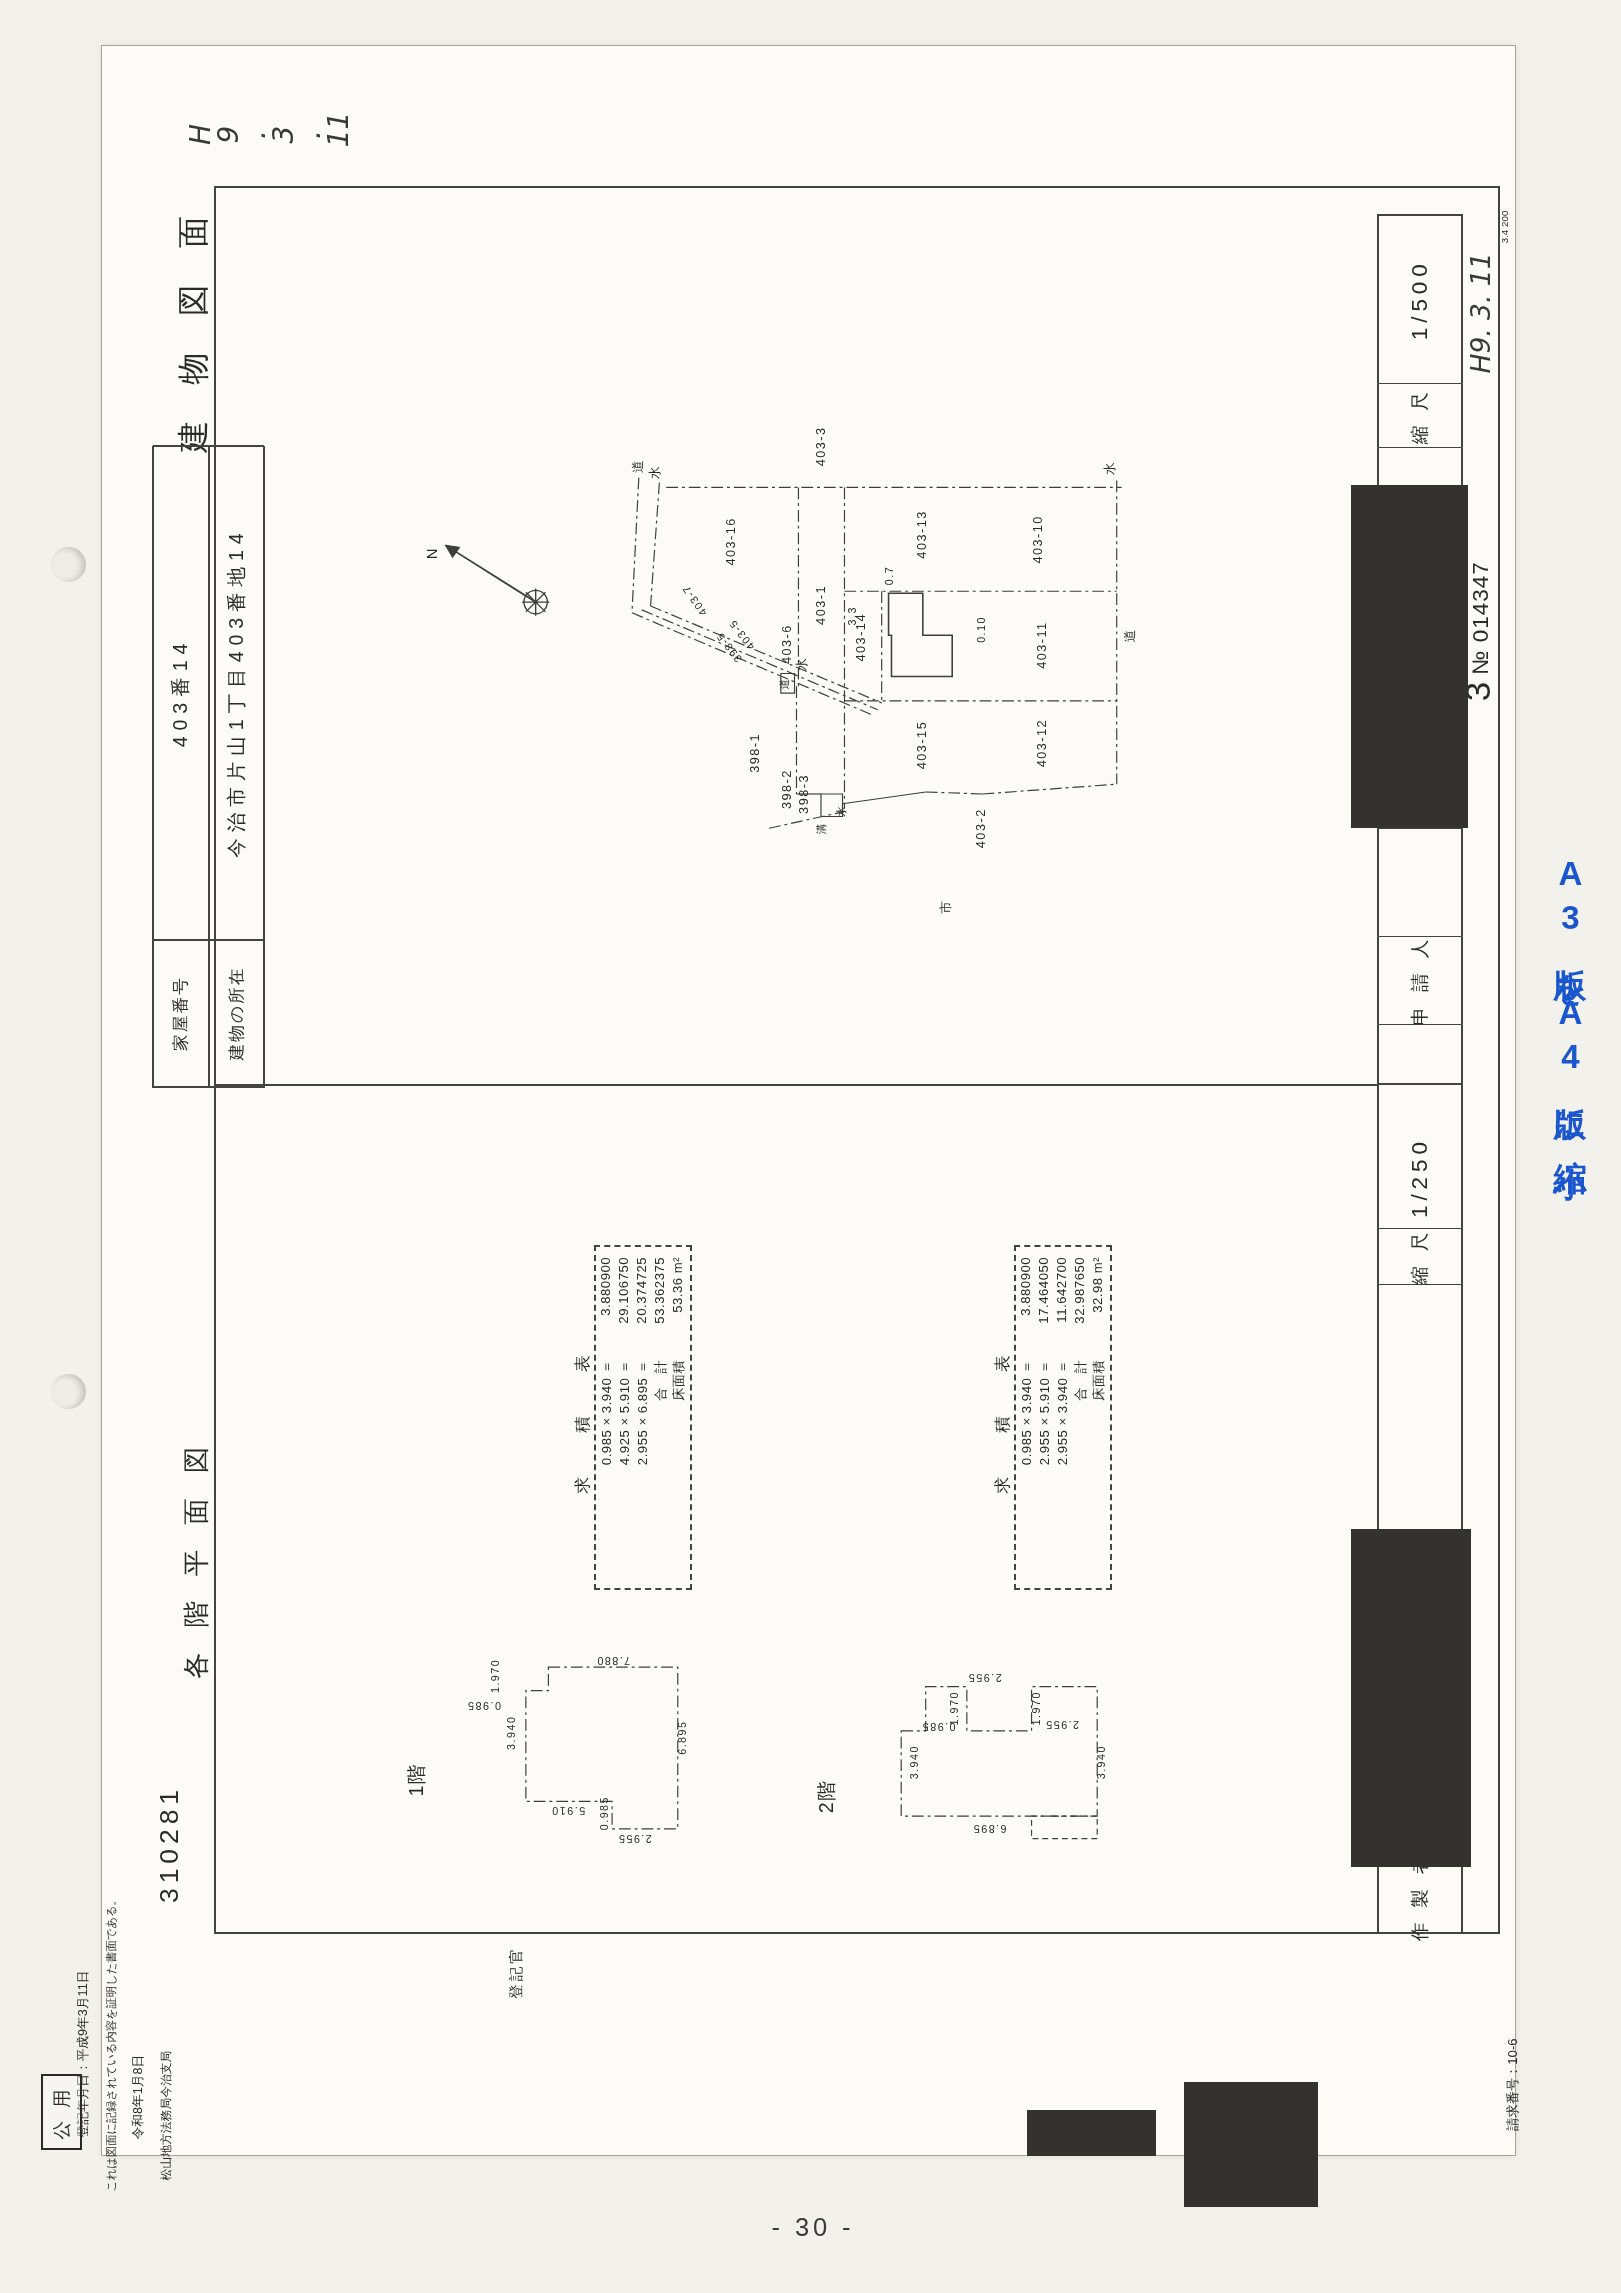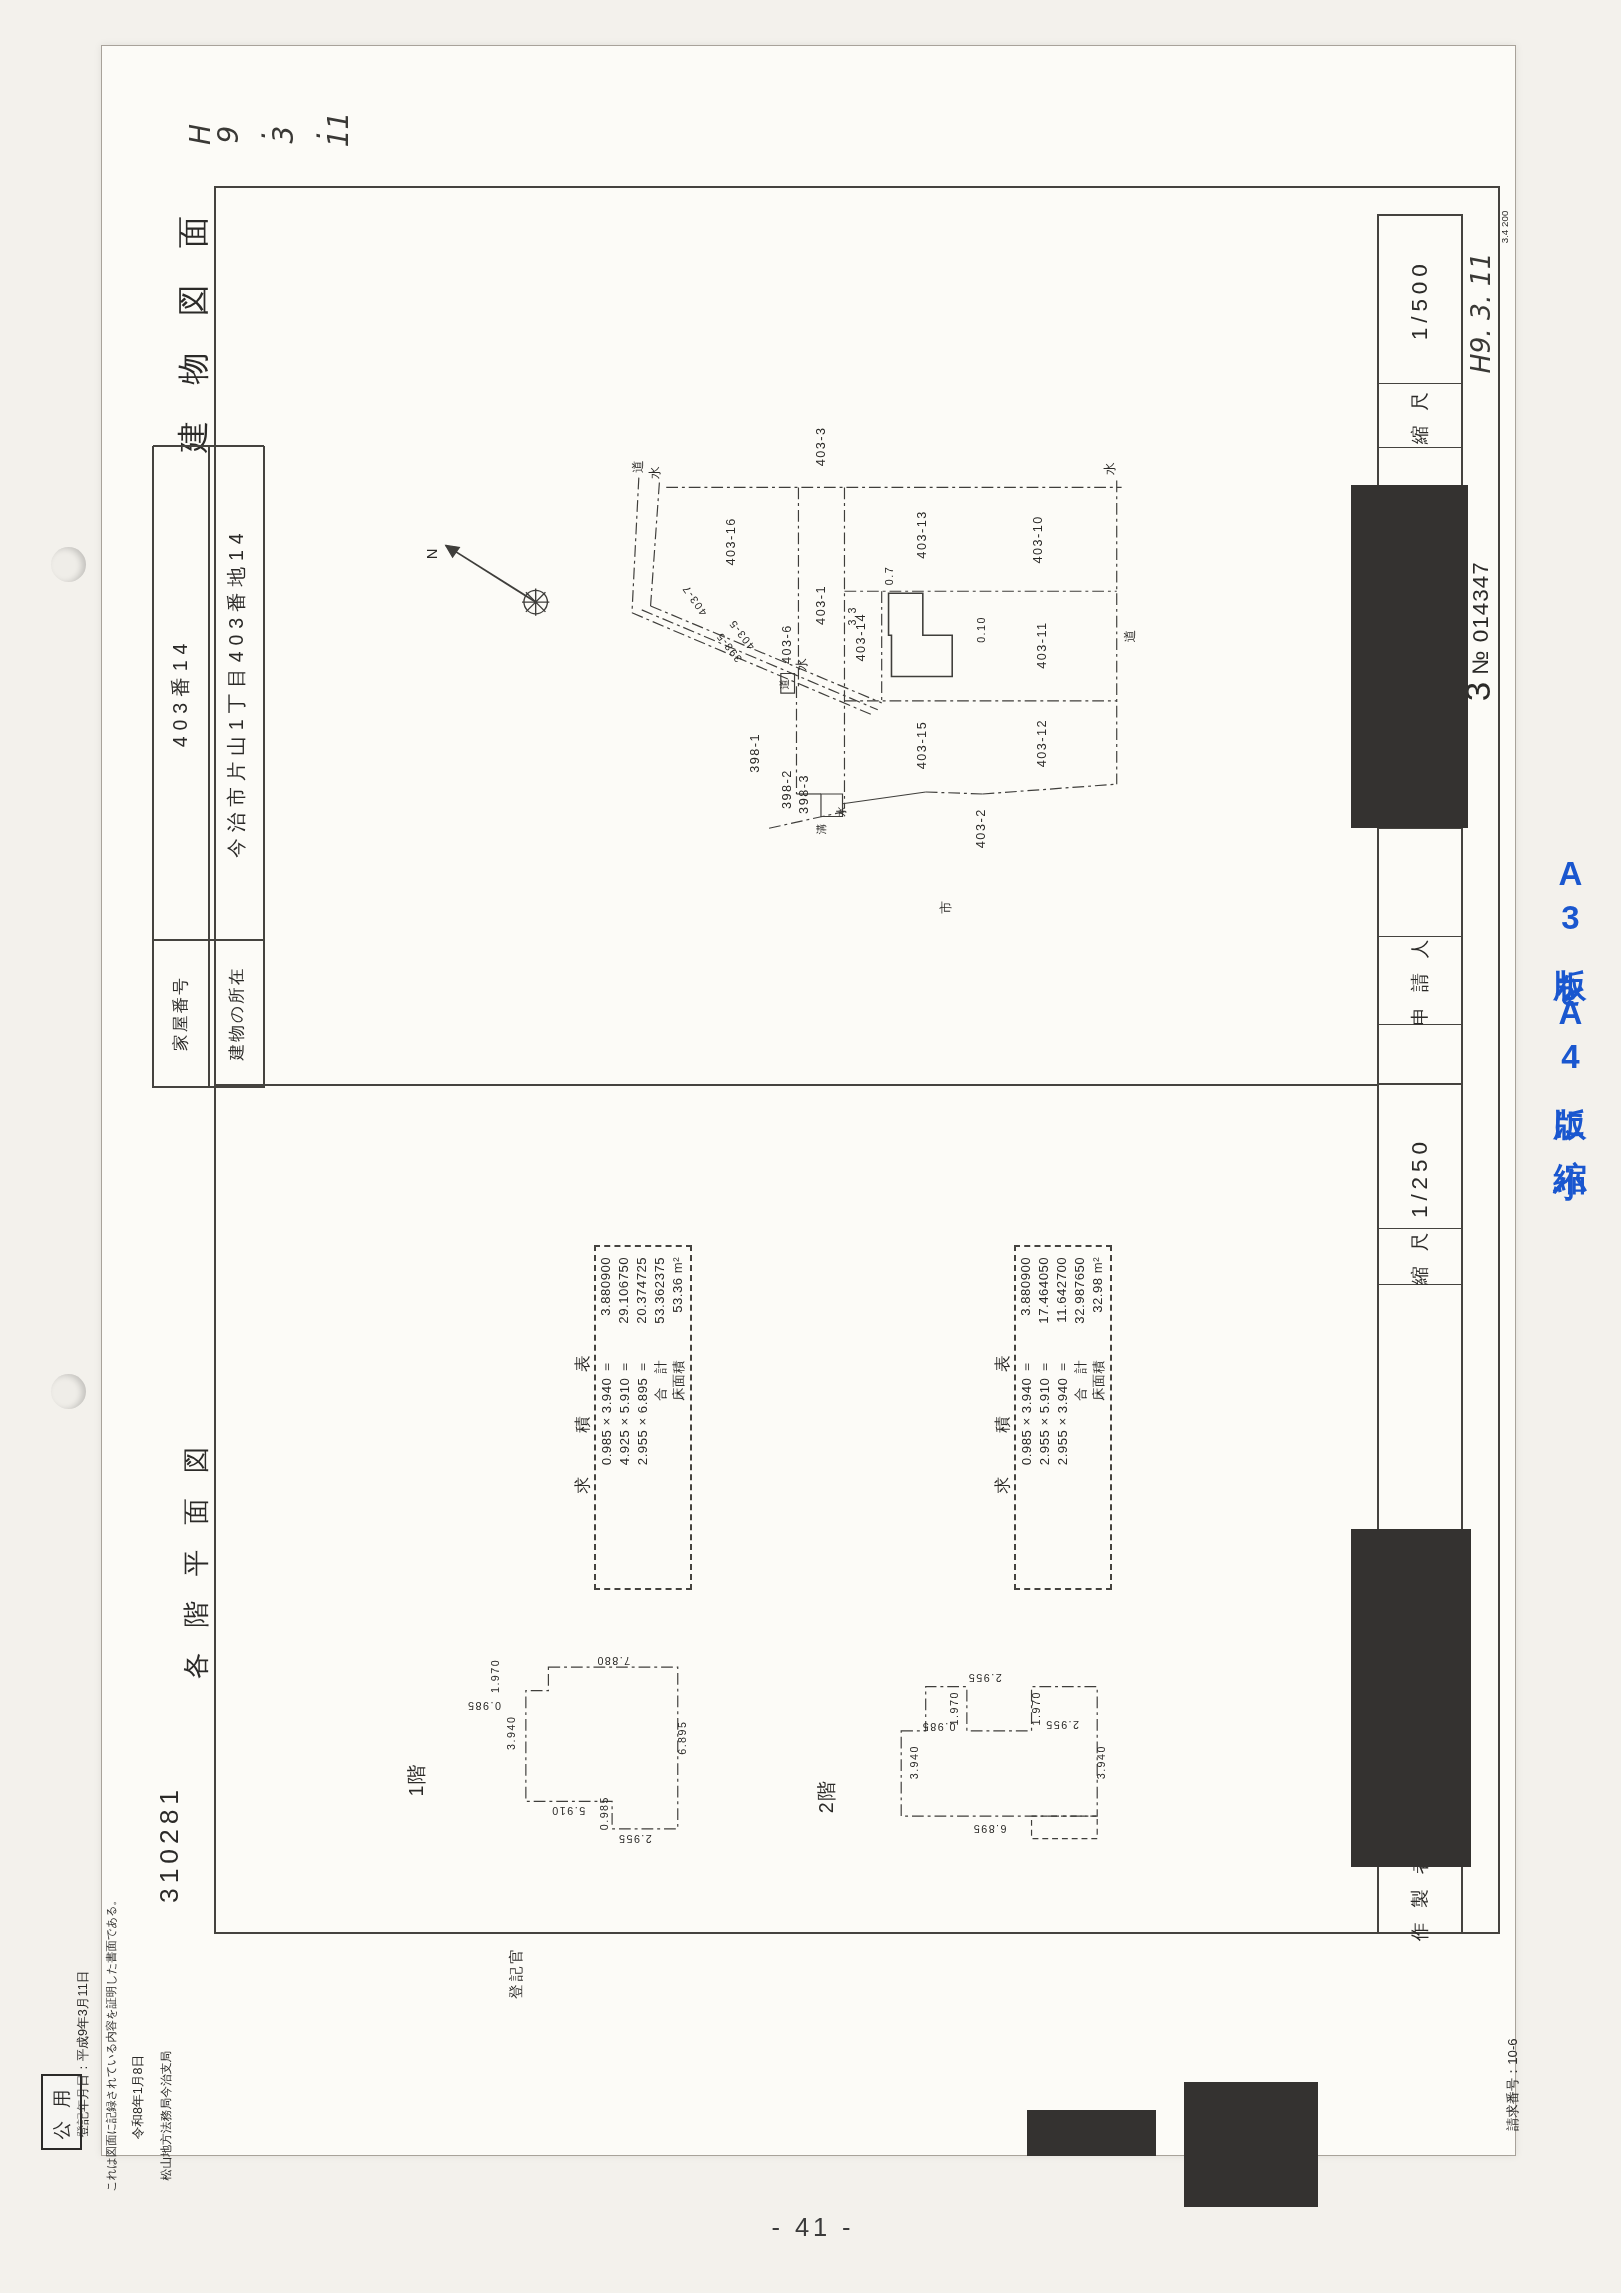--- a/index.html
+++ b/index.html
@@ -312,15 +312,15 @@
          font-size:13.2px;">請求番号：10-6</div>
   </div>
 
   <div class="bluestamp" style="left:1547px;top:855px;height:294px;">A3版をA4版に縮小</div>
 
   <div class="blackbox" style="left:1351px;top:485px;width:117px;height:343px;"></div>
   <div class="blackbox" style="left:1351px;top:1529px;width:120px;height:338px;"></div>
   <div class="blackbox" style="left:1027px;top:2110px;width:129px;height:46px;"></div>
   <div class="blackbox" style="left:1184px;top:2082px;width:134px;height:125px;"></div>
 
-  <div class="pagenum" style="left:725px;top:2213px;width:176px;text-align:center;">-  41  -</div>
+  <div class="pagenum" style="left:725px;top:2213px;width:176px;text-align:center;">-  30  -</div>
 </div>
 
 
 </body></html>

